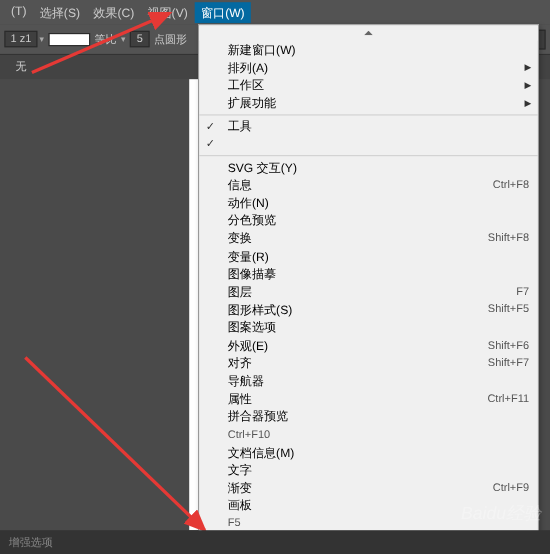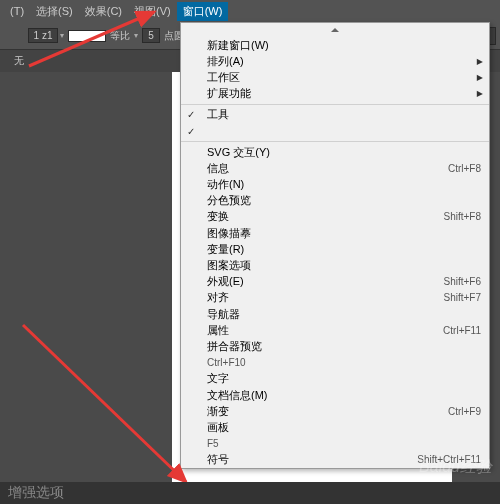--- a/index.html
+++ b/index.html
@@ -4,21 +4,21 @@
 <style>
 * { margin: 0; padding: 0; box-sizing: border-box; font-family: "Microsoft YaHei", sans-serif; }
 body { width: 500px; height: 504px; overflow: hidden; background: #4a4a4a; position: relative; }
 
 .menubar { height: 22px; background: #535353; display: flex; align-items: center; padding: 0 4px; color: #ccc; font-size: 11px; }
 .menubar .menu-item { padding: 2px 6px; cursor: default; }
 .menubar .menu-item.active { background: #0369a1; color: #fff; }
 
 .toolbar { height: 28px; background: #535353; display: flex; align-items: center; padding: 0 4px; gap: 4px; border-bottom: 1px solid #333; }
 .toolbar .field-group { display: flex; align-items: center; gap: 2px; }
-.toolbar .stroke-val { background: #3f3f3f; color: #ccc; font-size: 10px; padding: 1px 4px; width: 30px; text-align: center; border: 1px solid #2a2a2a; margin-left: 24px; }
+.toolbar .stroke-val { background: #3f3f3f; color: #ccc; font-size: 10px; padding: 1px 4px; width: 30px; text-align: center; border: 1px solid #2a2a2a; }
 .toolbar .stroke-preview { width: 38px; height: 12px; background: linear-gradient(to right, #fff, #fff); border: 1px solid #2a2a2a; }
 .toolbar .label { color: #ccc; font-size: 10px; }
 .toolbar .num { background: #3f3f3f; color: #ccc; font-size: 10px; padding: 1px 4px; width: 18px; text-align: center; border: 1px solid #2a2a2a; }
 .toolbar .right { margin-left: auto; color: #ccc; font-size: 10px; background: #3f3f3f; padding: 1px 6px; border: 1px solid #2a2a2a; }
 
 .secondbar { height: 22px; background: #434343; display: flex; align-items: center; color: #ccc; font-size: 10px; padding: 0 6px; }
 .secondbar .tab { padding: 2px 8px; }
 
 .workspace { position: absolute; top: 72px; left: 0; right: 0; bottom: 22px; background: #4a4a4a; }
 .canvas { position: absolute; top: 0; left: 172px; width: 280px; height: 410px; background: #fff; }
@@ -31,21 +31,21 @@
 .dropdown .item .label { flex: 1; color: #000; }
 .dropdown .item .shortcut { color: #555; font-size: 10px; }
 .dropdown .item .submenu-arrow { position: absolute; right: 6px; font-size: 8px; color: #333; }
 .dropdown .sep { height: 1px; background: #d0d0d0; margin: 2px 0; }
 
 .arrow-annotation { position: absolute; pointer-events: none; }
 .arrow1 { top: 6px; left: 24px; width: 150px; height: 65px; }
 .arrow2 { top: 320px; left: 18px; width: 175px; height: 170px; }
 
 .statusbar { position: absolute; bottom: 0; left: 0; right: 0; height: 22px; background: #333; display: flex; align-items: center; padding: 0 8px; }
-.statusbar .label { color: #888; font-size: 14px; }
+.statusbar .label { color: #888; font-size: 10px; }
 
 .watermark { position: absolute; right: 8px; bottom: 26px; color: rgba(255,255,255,0.3); font-size: 16px; font-style: italic; }
 </style>
 </head>
 <body>
 
 <div class="menubar">
   <span class="menu-item">(T)</span>
   <span class="menu-item">选择(S)</span>
   <span class="menu-item">效果(C)</span>
@@ -115,24 +115,32 @@
       <span class="label">动作(N)</span>
     </div>
   <div class="item">
       <span class="label">分色预览</span>
     </div>
   <div class="item">
       <span class="label">变换</span>
       <span class="shortcut">Shift+F8</span>
     </div>
   <div class="item">
+      <span class="label">变量(R)</span>
+    </div>
+  <div class="item">
       <span class="label">图像描摹</span>
     </div>
   <div class="item">
-      <span class="label">变量(R)</span>
+      <span class="label">图层</span>
+      <span class="shortcut">F7</span>
+    </div>
+  <div class="item">
+      <span class="label">图形样式(S)</span>
+      <span class="shortcut">Shift+F5</span>
     </div>
   <div class="item">
       <span class="label">图案选项</span>
     </div>
   <div class="item">
       <span class="label">外观(E)</span>
       <span class="shortcut">Shift+F6</span>
     </div>
   <div class="item">
       <span class="label">对齐</span>
@@ -145,24 +153,24 @@
       <span class="label">属性</span>
       <span class="shortcut">Ctrl+F11</span>
     </div>
   <div class="item">
       <span class="label">拼合器预览</span>
     </div>
   <div class="item">
       <span class="shortcut">Ctrl+F10</span>
     </div>
   <div class="item">
+      <span class="label">文档信息(M)</span>
+    </div>
+  <div class="item">
       <span class="label">文字</span>
-    </div>
-  <div class="item">
-      <span class="label">文档信息(M)</span>
     </div>
   <div class="item">
       <span class="label">渐变</span>
       <span class="shortcut">Ctrl+F9</span>
     </div>
   <div class="item">
       <span class="label">画板</span>
     </div>
   <div class="item">
       <span class="shortcut">F5</span>

